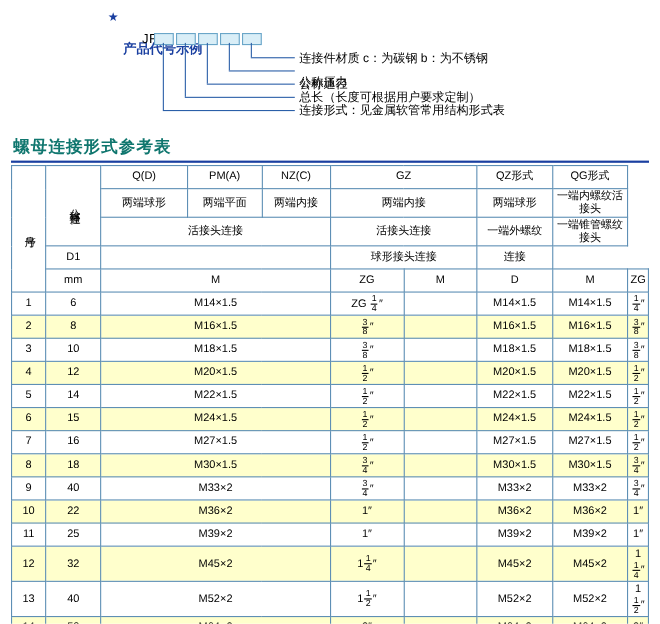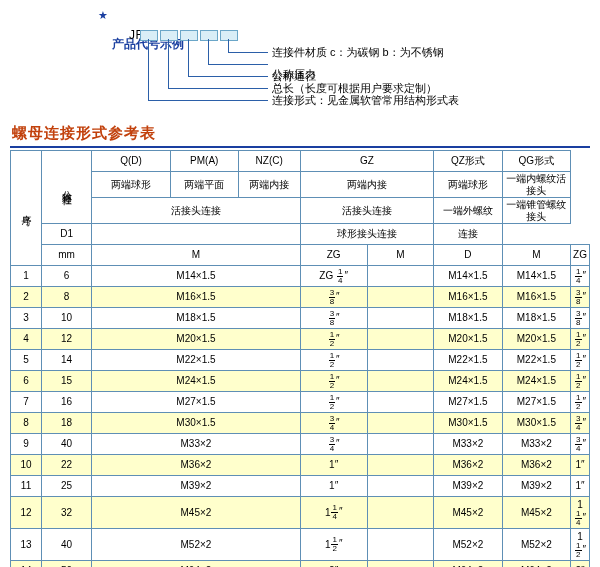--- a/index.html
+++ b/index.html
@@ -45,21 +45,21 @@
   .label{
     position:absolute;
     font-size:11px;
     white-space:nowrap;
     color:#000;
   }
 
   
   .sec-title{
     position:absolute;left:12px;top:124px;
-    font-size:15px;font-weight:bold;color:#c2410c;
+    font-size:15px;font-weight:bold;color:#0f766e;
     letter-spacing:1px;
   }
   .sec-underline{
     position:absolute;left:10px;top:146px;width:580px;height:2px;background:#1a3fa0;
   }
 
   
   table.main{
     position:absolute;left:10px;top:150px;
     border-collapse:collapse;

